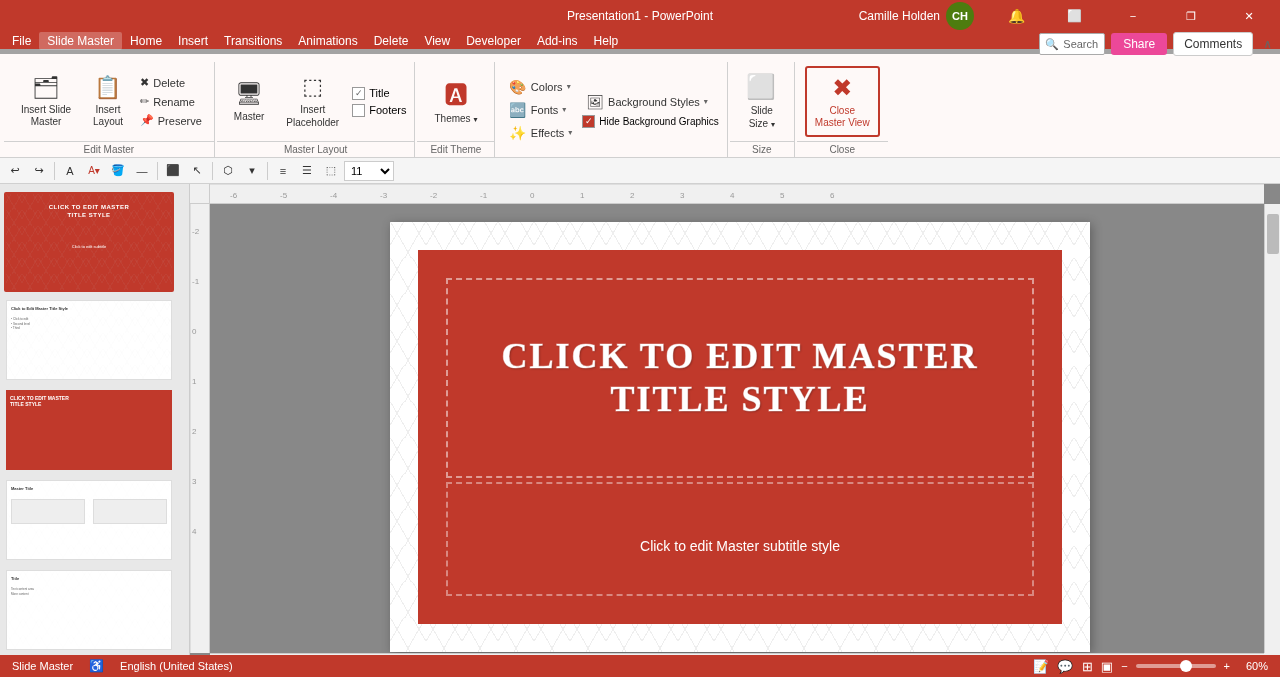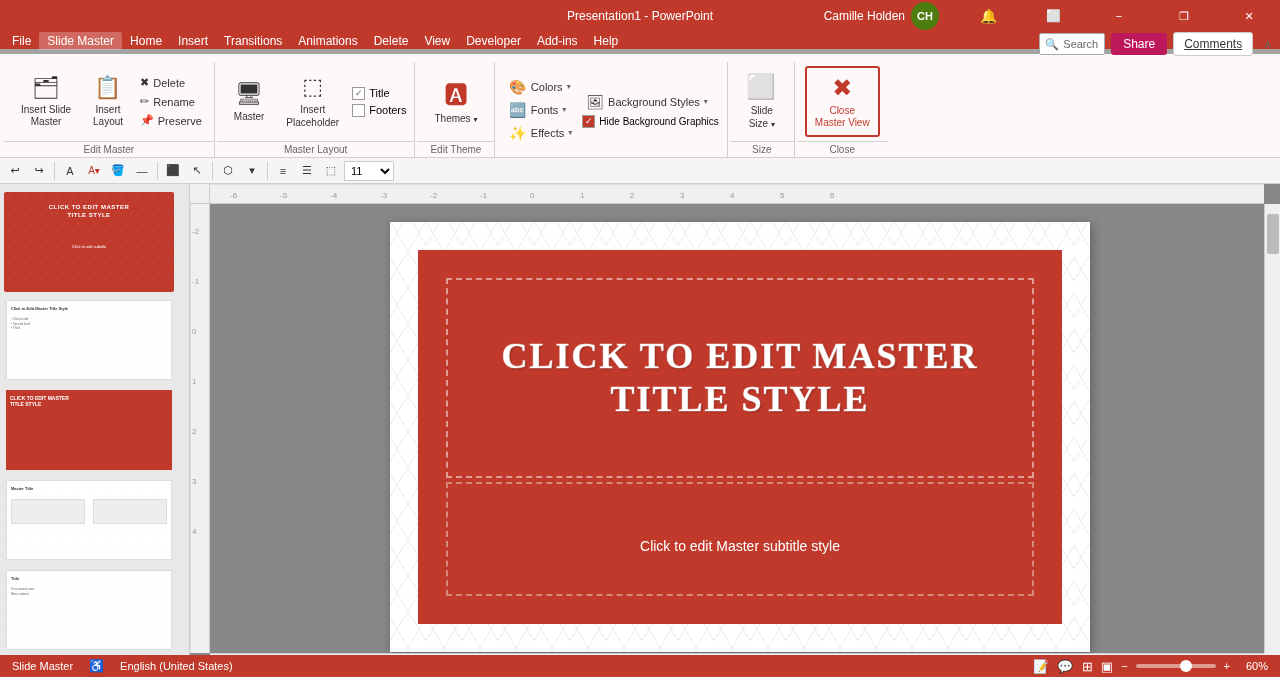--- a/index.html
+++ b/index.html
@@ -18,21 +18,21 @@
     .title-bar-center {
       position: absolute;
       left: 50%;
       transform: translateX(-50%);
       font-size: 12px;
       color: white;
     }
     .title-bar-right {
       display: flex;
       align-items: center;
-      gap: 19px;
+      gap: 12px;
       margin-left: auto;
     }
     .title-btn {
       width: 46px;
       height: 32px;
       display: flex;
       align-items: center;
       justify-content: center;
       cursor: pointer;
       color: white;
@@ -115,37 +115,36 @@
     .ribbon-btn-large .icon { font-size: 24px; margin-bottom: 3px; }
     .ribbon-btn-large .label { font-size: 10px; text-align: center; line-height: 1.3; }
 
     
     .close-master-btn {
       border: 2px solid #c0392b !important;
       color: #c0392b !important;
     }
     .close-master-btn .icon { color: #c0392b; }
     .share-btn {
-      background: #be185d;
+      background: #ec4899;
       color: white;
       border: none;
       padding: 4px 12px;
       border-radius: 3px;
       cursor: pointer;
       font-size: 12px;
     }
     .comments-btn {
       color: #333;
       border: 1px solid #ccc;
       padding: 4px 10px;
       border-radius: 3px;
       cursor: pointer;
       font-size: 12px;
       background: white;
-      text-decoration: underline;
     }
 
     
     .toolbar {
       background: #f5f5f5;
       border-bottom: 1px solid #d0d0d0;
       height: 26px;
       display: flex;
       align-items: center;
       padding: 0 4px;

